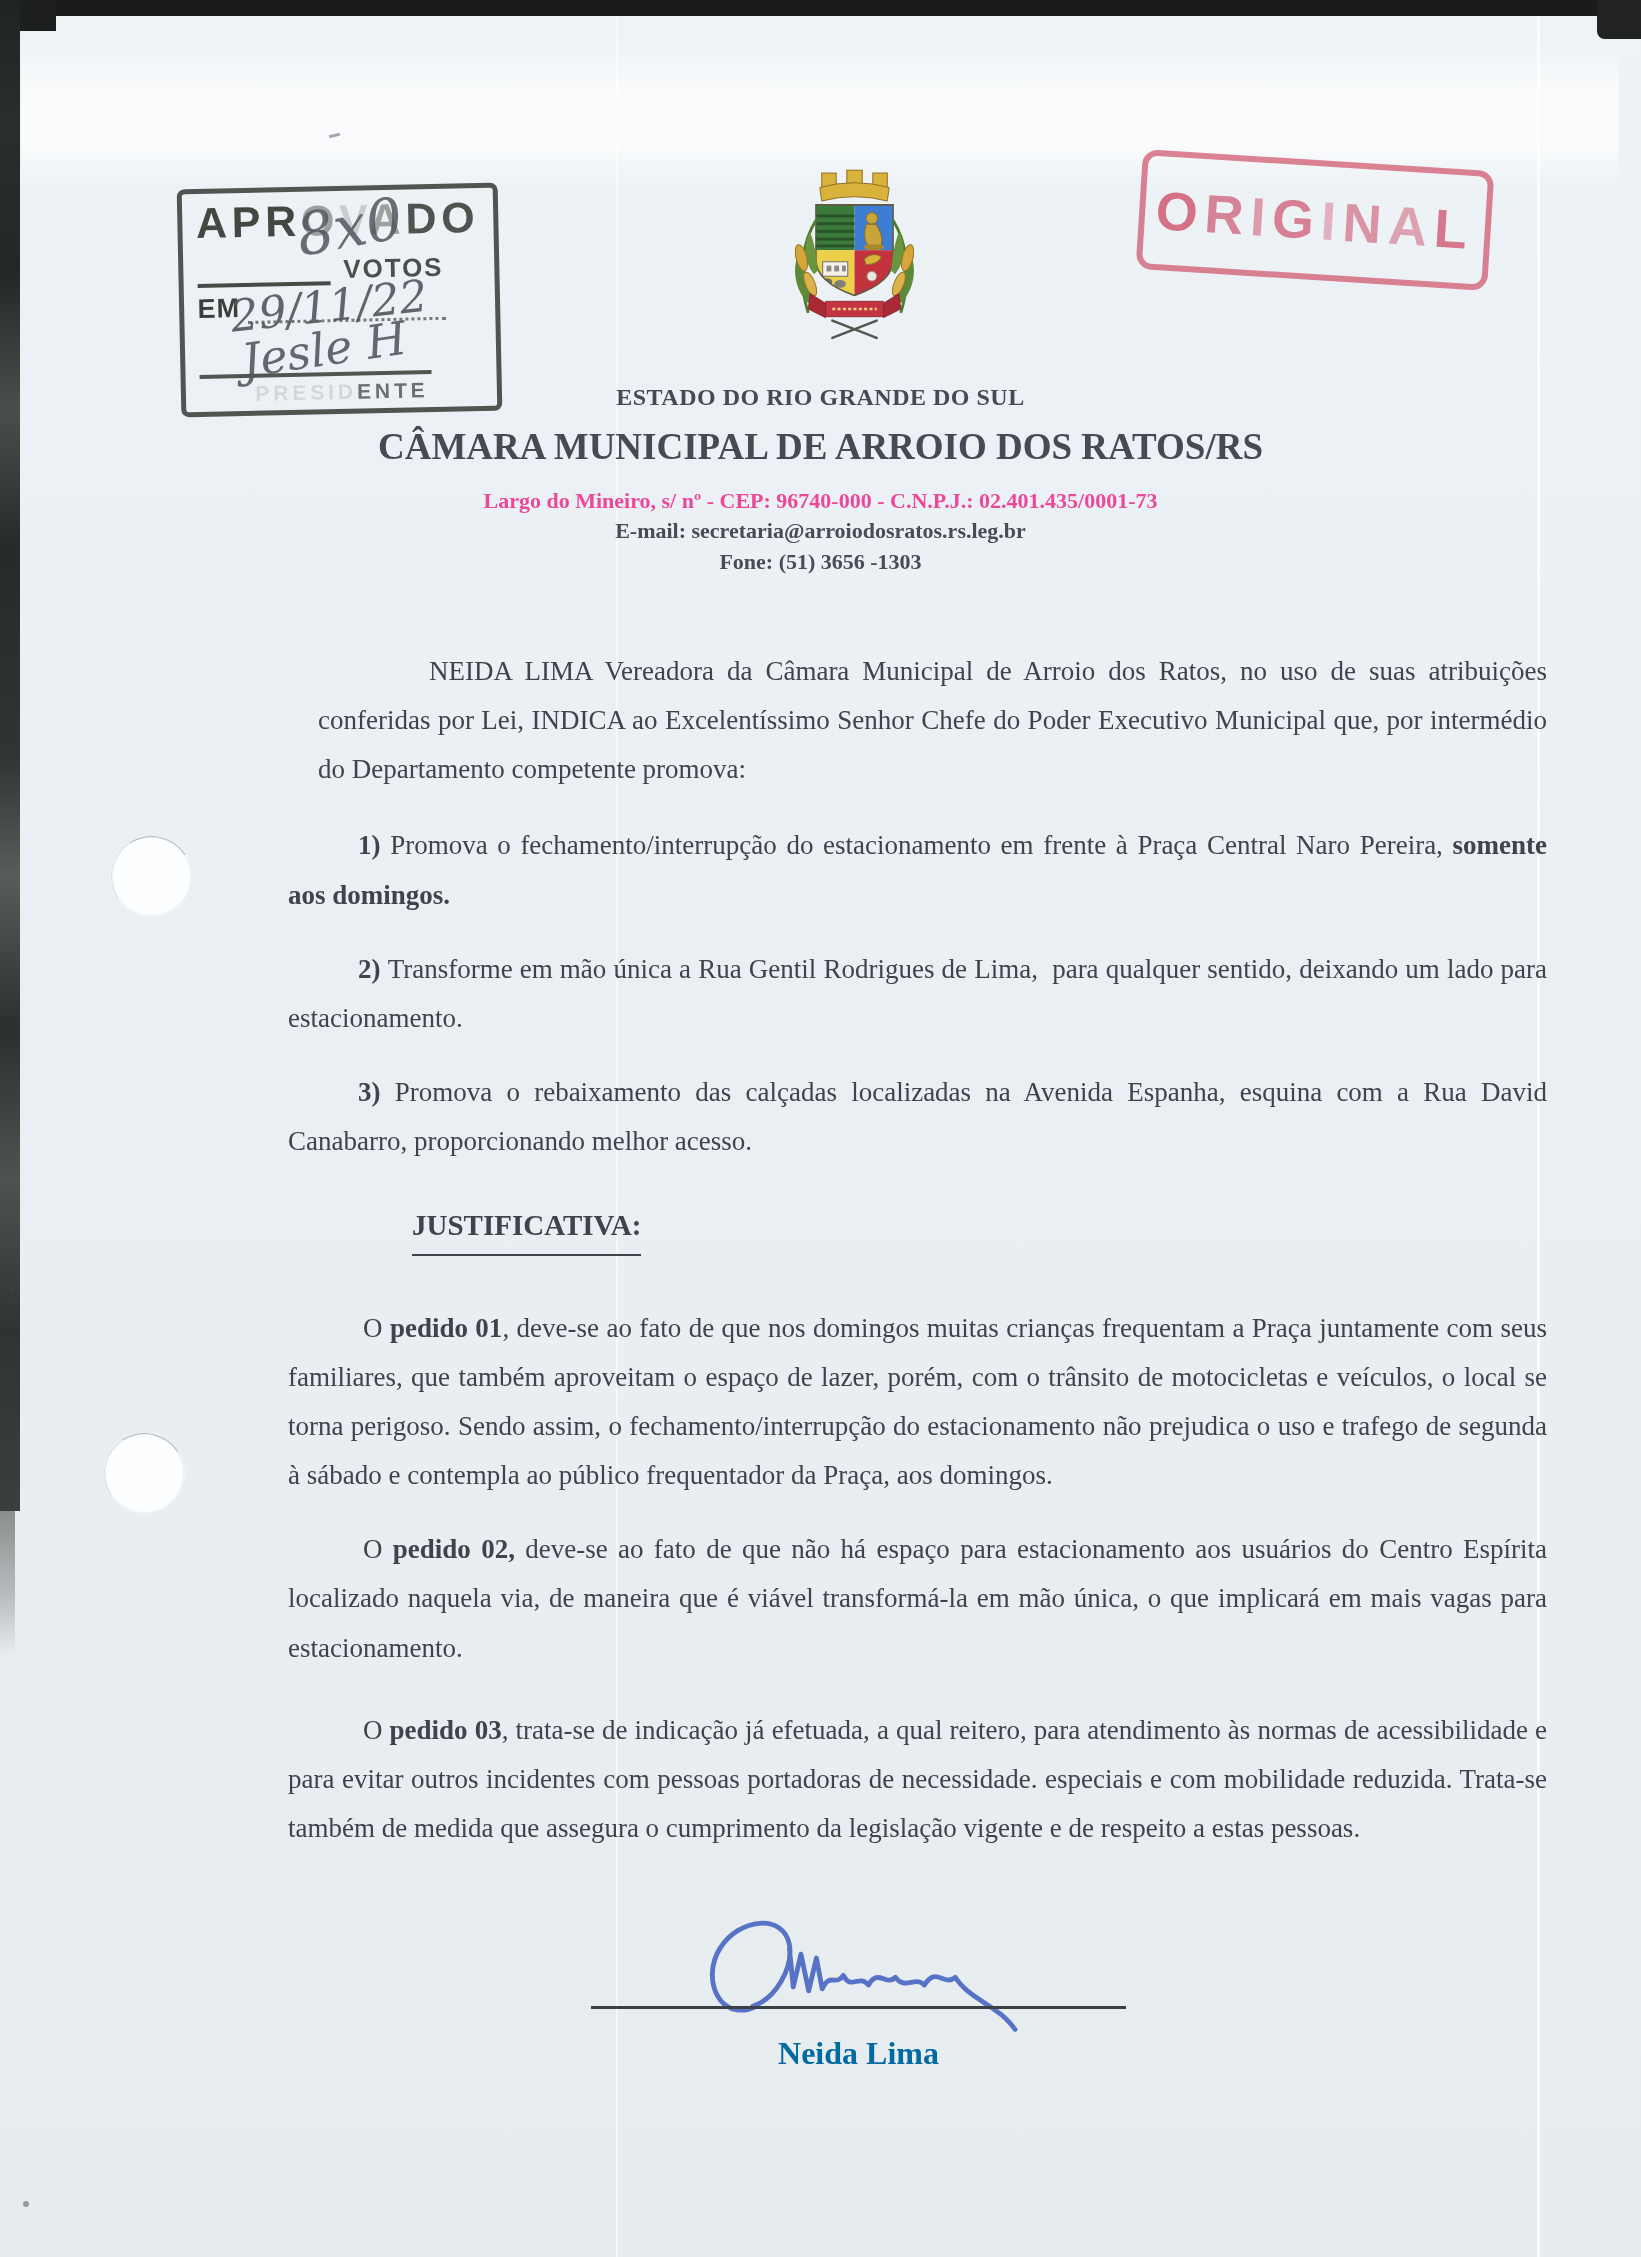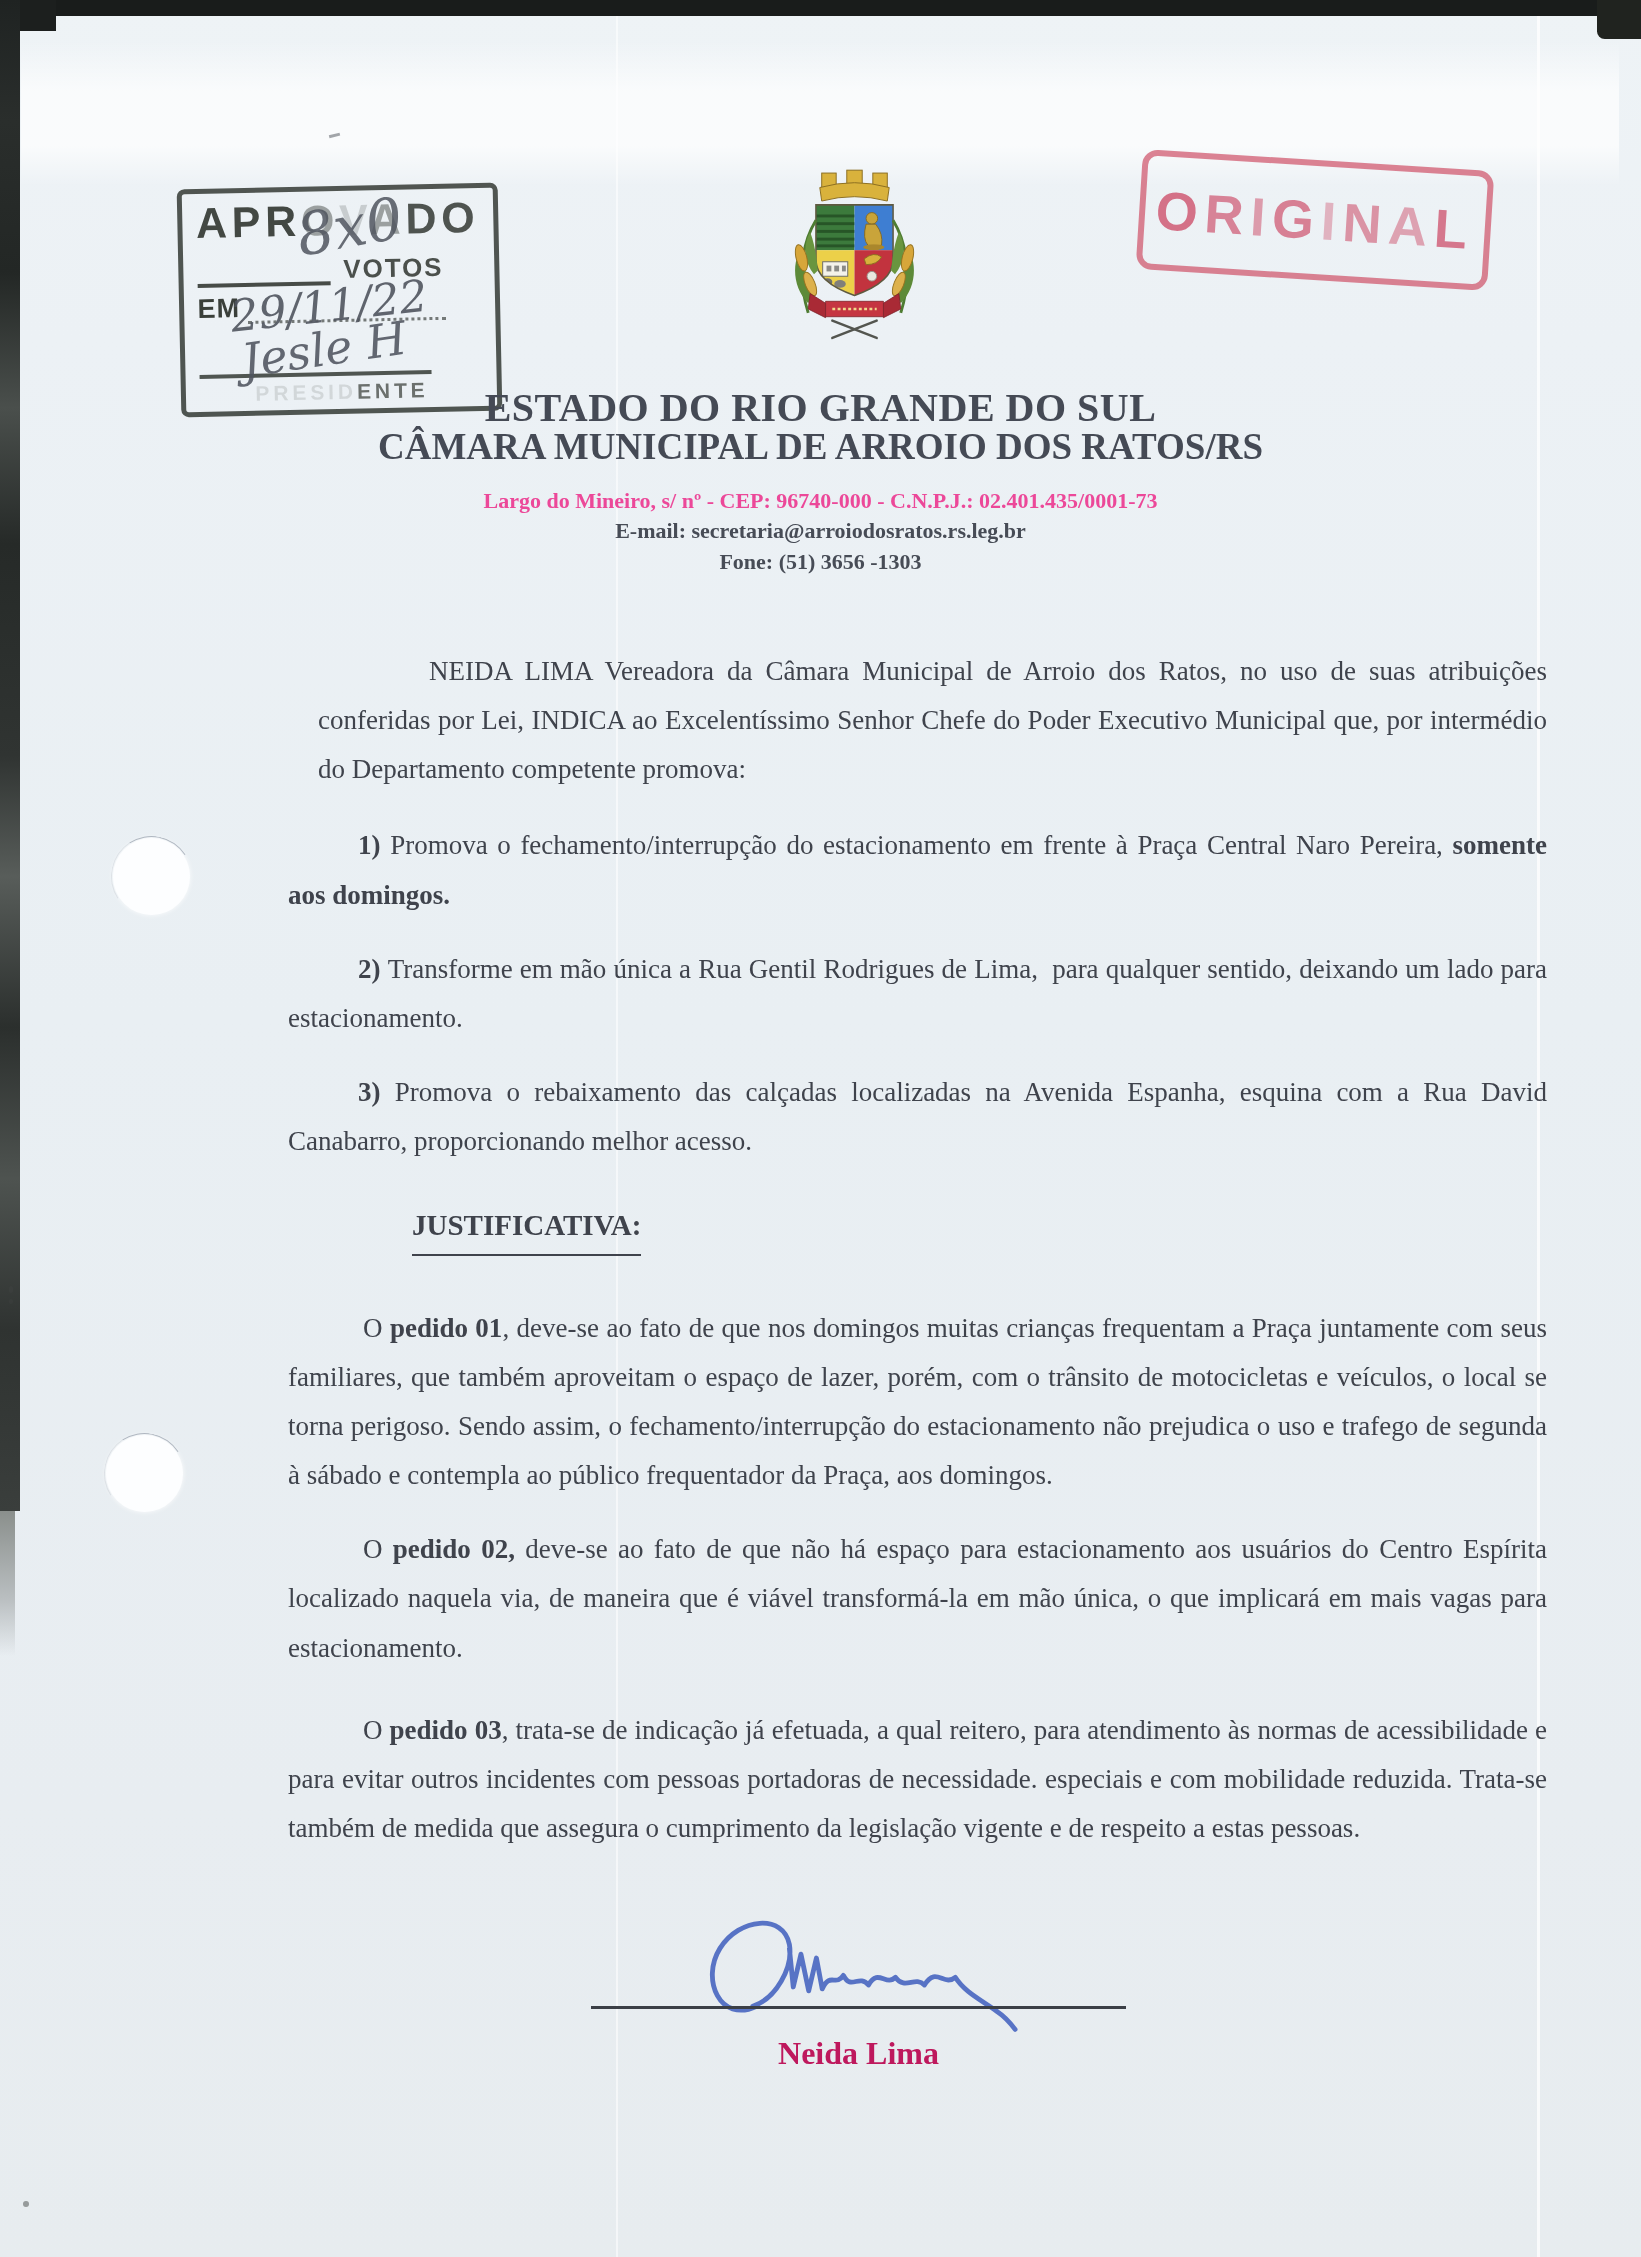--- a/index.html
+++ b/index.html
@@ -48,41 +48,41 @@
   .hw-votes{left:114px;top:1.9px;font-size:58px;transform:rotate(-9deg);opacity:.85;}
   .hw-date{left:46px;top:89px;font-size:44px;transform:rotate(-5deg);opacity:.9;}
   .hw-sig{left:56px;top:131px;font-size:46px;transform:rotate(-7deg);opacity:.88;}
   
   .stamp-orig{left:1139px;top:160px;width:340px;height:108px;border:6.8px solid rgba(206,80,102,.7);
     border-radius:15.4px;transform:rotate(3.6deg);display:flex;align-items:center;justify-content:center;
     font-family:"Liberation Sans",sans-serif;font-weight:bold;font-size:54px;letter-spacing:6.8px;
     color:#cf5570;}
   
   .hdr{left:0;top:0;width:1641px;text-align:center;}
-  .hdr .state{position:absolute;left:0;top:384px;width:100%;font-size:40px;font-weight:bold;color:#454a55;letter-spacing:0.5px;}
+  .hdr .state{position:absolute;left:0;top:384px;width:100%;font-size:24px;font-weight:bold;color:#454a55;letter-spacing:0.5px;}
   .hdr .chamber{position:absolute;left:0;top:425px;width:100%;font-size:37px;font-weight:bold;color:#454a55;}
   .hdr .addr{position:absolute;left:0;top:488px;width:100%;font-size:22px;font-weight:bold;color:#ec4899;}
   .hdr .mail{position:absolute;left:0;top:518px;width:100%;font-size:22px;font-weight:bold;color:#474c56;}
   .hdr .fone{position:absolute;left:0;top:549px;width:100%;font-size:22px;font-weight:bold;color:#474c56;}
   
   .doc{left:288px;top:647px;width:1259px;font-size:27px;line-height:1.82;text-align:justify;}
   .doc p{margin:0;}
   .doc .title{display:inline-block;font-size:29px;font-weight:bold;border-bottom:2.9px solid #3f434c;
     padding-bottom:2.9px;margin-bottom:37px;text-align:left;}
   .doc .intro{text-indent:111px;margin-bottom:27px;margin-left:30px;}
   .doc .item{text-indent:70px;margin-bottom:25px;}
   .doc .item-last{margin-bottom:33px;}
   .doc .jhead{display:inline-block;font-size:29px;font-weight:bold;border-bottom:2.9px solid #3f434c;
     padding-bottom:1.9px;margin:0 0 48px 124px;}
   .doc .jpar{text-indent:75px;margin-bottom:25px;}
   .doc .jpar-2{margin-bottom:33px;}
   
   .sig-line{left:591px;top:2006px;width:535px;height:2.9px;background:#3b3f46;}
   .sig-svg{left:664px;top:1900px;}
-  .sig-name{left:591px;top:2035px;width:535px;text-align:center;font-size:32px;font-weight:bold;color:#be185d;}
+  .sig-name{left:591px;top:2035px;width:535px;text-align:center;font-size:32px;font-weight:bold;color:#0369a1;}
 </style>
 </head>
 <body>
 
 <div class="abs scan-top"></div>
 <div class="abs scan-top-corner-l"></div>
 <div class="abs scan-top-corner-r"></div>
 <div class="abs scan-left"></div>
 <div class="abs scan-left-tail"></div>
 <div class="abs sheen"></div>

